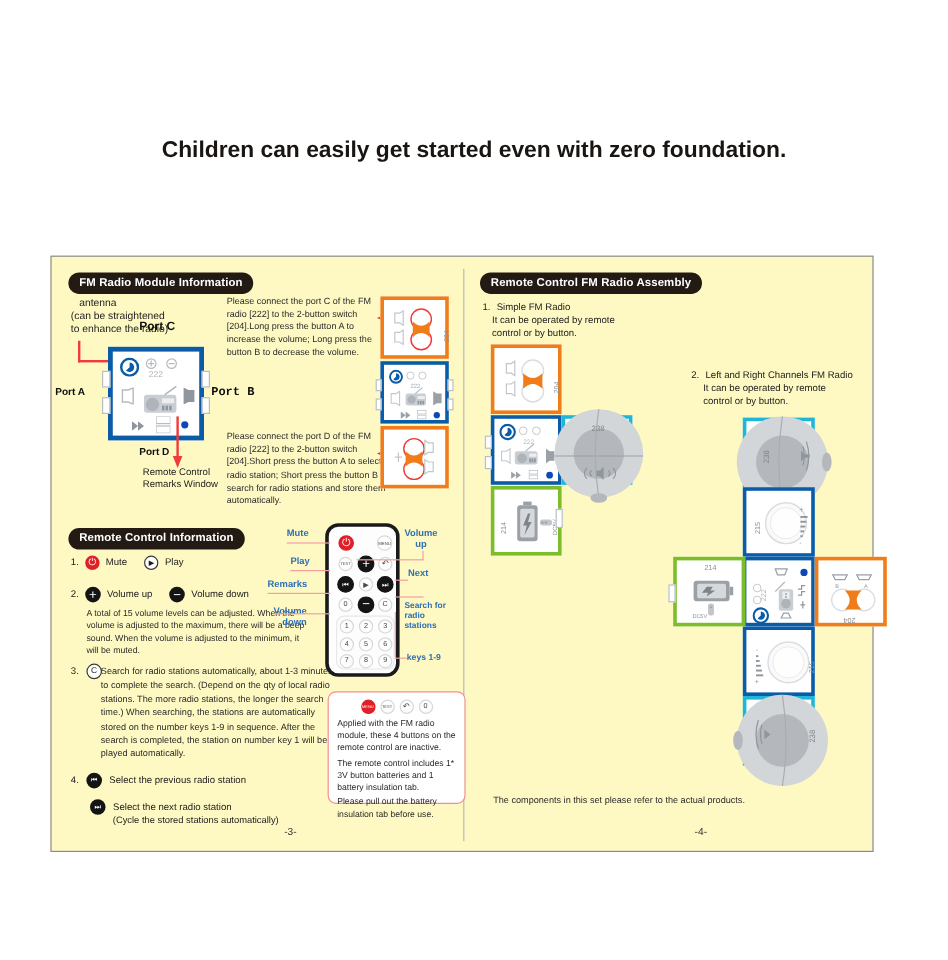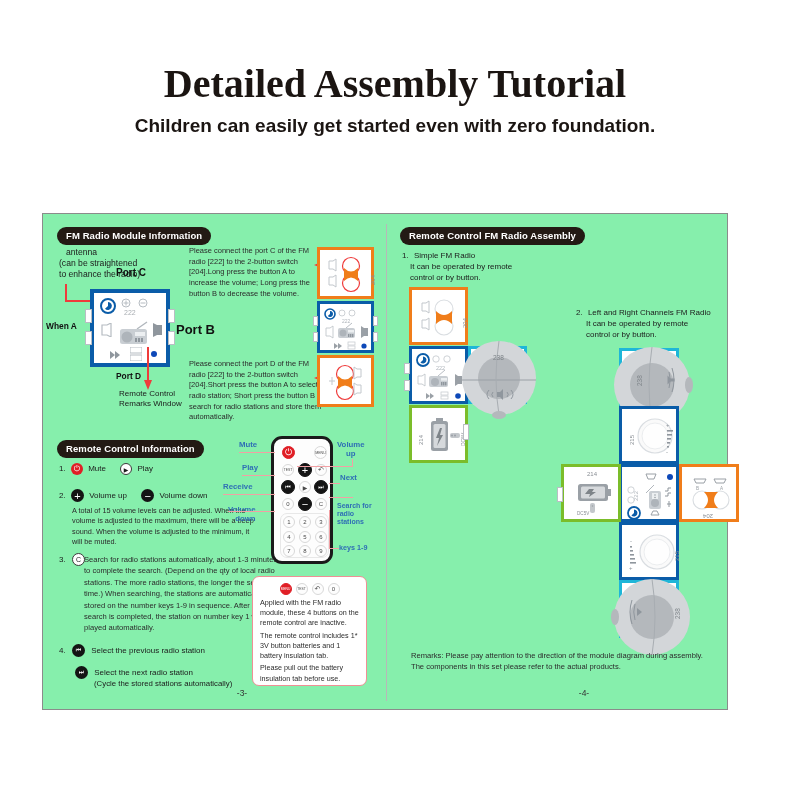--- a/index.html
+++ b/index.html
@@ -29,21 +29,21 @@
     font-weight: bold;
     font-size: 19px;
     color: #1b1512;
   }
 
   
   .page-frame {
     position:absolute; left:42px; top:213px;
     width:686px; height:497px;
     border:1px solid #8b8b8b;
-    background:#86efac;
+    background:#fef9c3;
   }
   .page-divider {
     position:absolute; left:343px; top:10px;
     width:1px; height:477px; background:#b8b8b8;
   }
 
   
   .pill {
     position:absolute;
     background:#231a14;
@@ -141,21 +141,20 @@
   }
   .ico-dark { background:#141414; color:#fff; }
   .ico-red  { background:#e01f26; color:#fff; }
   .ico-out  { border:1px solid #3a3a3a; color:#1b1b1b; background:#fff; }
 </style>
 </head>
 <body>
 
 <div id="root">
 
-  <div class="main-title">Detailed Assembly Tutorial</div>
   <div class="sub-title">Children can easily get started even with zero foundation.</div>
 
   <div class="page-frame">
     <div class="page-divider"></div>
 
     <div class="pill" style="left:14px; top:13px;">FM Radio Module Information</div>
 
     <div class="txt" style="left:23px; top:33px; width:150px; font-size:8.6px; color:#1b1b1b;">antenna</div>
     <div class="txt" style="left:16px; top:44px; width:180px; font-size:8.6px; color:#1b1b1b;">(can be straightened</div>
     <div class="txt" style="left:16px; top:55px; width:180px; font-size:8.6px; color:#1b1b1b;">to enhance the radio)</div>
@@ -212,22 +211,22 @@
         <rect x="0" y="8" width="12" height="6" fill="none" stroke="#b6bcc2" stroke-width="1"></rect>
       </svg>
       <div style="position:absolute; left:57px; top:58px; width:6px; height:6px; border-radius:50%; background:#0d48b8;"></div>
 
       <div class="ear" style="left:-9px; top:16px; width:7px; height:14px;"></div>
       <div class="ear" style="left:-9px; top:38px; width:7px; height:14px;"></div>
       <div class="ear" style="left:74px; top:16px; width:7px; height:14px;"></div>
       <div class="ear" style="left:74px; top:38px; width:7px; height:14px;"></div>
     </div>
 
-    <div class="txt txt-b" style="left:3px; top:107px; font-size:8.4px; color:#111;">When A</div>
-    <div class="txt txt-b" style="left:133px; top:107px; font-size:13px; color:#111;">Port B</div>
+    <div class="txt txt-b" style="left:3px; top:107px; font-size:8.4px; color:#111;">Port A</div>
+    <div class="txt txt-b" style="left:133px; top:107px; font-size:10px; color:#111;font-family:Liberation Mono, monospace;">Port B</div>
     <div class="txt txt-b" style="left:73px; top:157px; font-size:8.4px; color:#111;">Port D</div>
 
     <div class="red-line" style="left:104px; top:133px; width:1.5px; height:36px;"></div>
     <svg style="position:absolute; left:100px; top:165px;" width="10" height="12">
       <polygon points="5,11 1,1 9,1" fill="#ef3b3b"></polygon>
     </svg>
     <div class="txt" style="left:76px; top:175px; font-size:8px; color:#1b1b1b;">Remote Control</div>
     <div class="txt" style="left:76px; top:185px; font-size:8px; color:#1b1b1b;">Remarks Window</div>
 
     <div class="txt" style="left:146px; top:32px; width:133px; font-size:7.5px; color:#2b2b2b; line-height:1.42;">Please connect the port C of the FM radio [222] to the 2-button switch [204].Long press the button A to increase the volume; Long press the button B to decrease the volume.</div>
@@ -356,42 +355,42 @@
         <div class="rbtn" style="left:2px;  top:31px; width:12px; height:12px; font-size:6px;">7</div>
         <div class="rbtn" style="left:18px; top:31px; width:12px; height:12px; font-size:6px;">8</div>
         <div class="rbtn" style="left:34px; top:31px; width:12px; height:12px; font-size:6px;">9</div>
       </div>
     </div>
 
     <div class="blue-lbl" style="left:196px; top:227px;">Mute</div>
     <div class="pink-line" style="left:196px; top:238px; width:36px; height:1.2px;"></div>
     <div class="blue-lbl" style="left:199px; top:250px;">Play</div>
     <div class="pink-line" style="left:199px; top:261px; width:33px; height:1.2px;"></div>
-    <div class="blue-lbl" style="left:180px; top:269px;">Receive</div>
+    <div class="blue-lbl" style="left:180px; top:269px;">Remarks</div>
     <div class="pink-line" style="left:180px; top:280px; width:52px; height:1.2px;"></div>
     <div class="blue-lbl" style="left:185px; top:292px; text-align:right; white-space:pre;">Volume
 down</div>
     <div class="pink-line" style="left:185px; top:297px; width:47px; height:1.2px;"></div>
 
     <div class="blue-lbl" style="left:294px; top:227px; white-space:pre; text-align:center;">Volume
 up</div>
     <div class="pink-line" style="left:254px; top:252px; width:56px; height:1.2px;"></div>
     <div class="pink-line" style="left:309px; top:245px; width:1.2px; height:8px;"></div>
     <div class="blue-lbl" style="left:297px; top:260px;">Next</div>
     <div class="pink-line" style="left:286px; top:269px; width:11px; height:1.2px;"></div>
     <div class="blue-lbl" style="left:294px; top:288px; white-space:pre; font-size:7px;">Search for
 radio
 stations</div>
     <div class="pink-line" style="left:286px; top:283px; width:24px; height:1.2px;"></div>
     <div class="blue-lbl" style="left:296px; top:330px; font-size:7.2px;">keys 1-9</div>
     <div class="pink-line" style="left:288px; top:334px; width:1.2px; height:-0px;"></div>
     <div class="pink-line" style="left:286px; top:334px; width:10px; height:1.2px;"></div>
     <div class="pink-line" style="left:286px; top:296px; width:1.2px; height:38px;"></div>
 
-    <div class="note-box" style="left:209px; top:362px; width:115px; height:110px; padding:6px 7px;">
+    <div class="note-box" style="left:230px; top:362px; width:115px; height:94px; padding:6px 7px;">
       <div style="display:flex; gap:4px; justify-content:center; margin-bottom:3px;">
         <div class="rbtn red" style="position:relative; width:12px; height:12px; font-size:3.3px;">MENU</div>
         <div class="rbtn" style="position:relative; width:12px; height:12px; font-size:3.3px;">TEST</div>
         <div class="rbtn" style="position:relative; width:12px; height:12px; font-size:7px;">↶</div>
         <div class="rbtn" style="position:relative; width:12px; height:12px; font-size:6px;">0</div>
       </div>
       <div class="note-txt">Applied with the FM radio module, these 4 buttons on the remote control are inactive.</div>
       <div class="note-txt" style="margin-top:2px;">The remote control includes 1* 3V button batteries and 1 battery insulation tab.</div>
       <div class="note-txt" style="margin-top:2px;">Please pull out the battery insulation tab before use.</div>
     </div>
@@ -590,19 +589,18 @@
         <path d="M24 6 L36 6 L34 10 L26 10 Z" fill="none" stroke="#9aa0a6" stroke-width="1"></path>
         <text x="6" y="17" font-size="4.6" fill="#9aa0a6" font-family="Liberation Sans">B</text>
         <text x="30" y="17" font-size="4.6" fill="#9aa0a6" font-family="Liberation Sans">A</text>
         <circle cx="12" cy="27" r="9" fill="#fff" stroke="#d9dde1" stroke-width="1.1"></circle>
         <circle cx="30" cy="27" r="9" fill="#fff" stroke="#d9dde1" stroke-width="1.1"></circle>
         <path d="M14 19 Q22 27 14 35 L28 35 Q20 27 28 19 Z" fill="#f07d1a"></path>
       </svg>
       <div class="vlabel180" style="left:21px; top:46px;">204</div>
     </div>
 
-    <div class="txt" style="left:368px; top:437px; font-size:7.6px; color:#2b2b2b;">Remarks: Please pay attention to the direction of the module diagram during assembly.</div>
     <div class="txt" style="left:368px; top:448px; font-size:7.6px; color:#2b2b2b;">The components in this set please refer to the actual products.</div>
 
     <div class="page-num" style="top:474px; left:199px;">-4-</div>
 
   </div>
 </div>
 
 </body></html>

